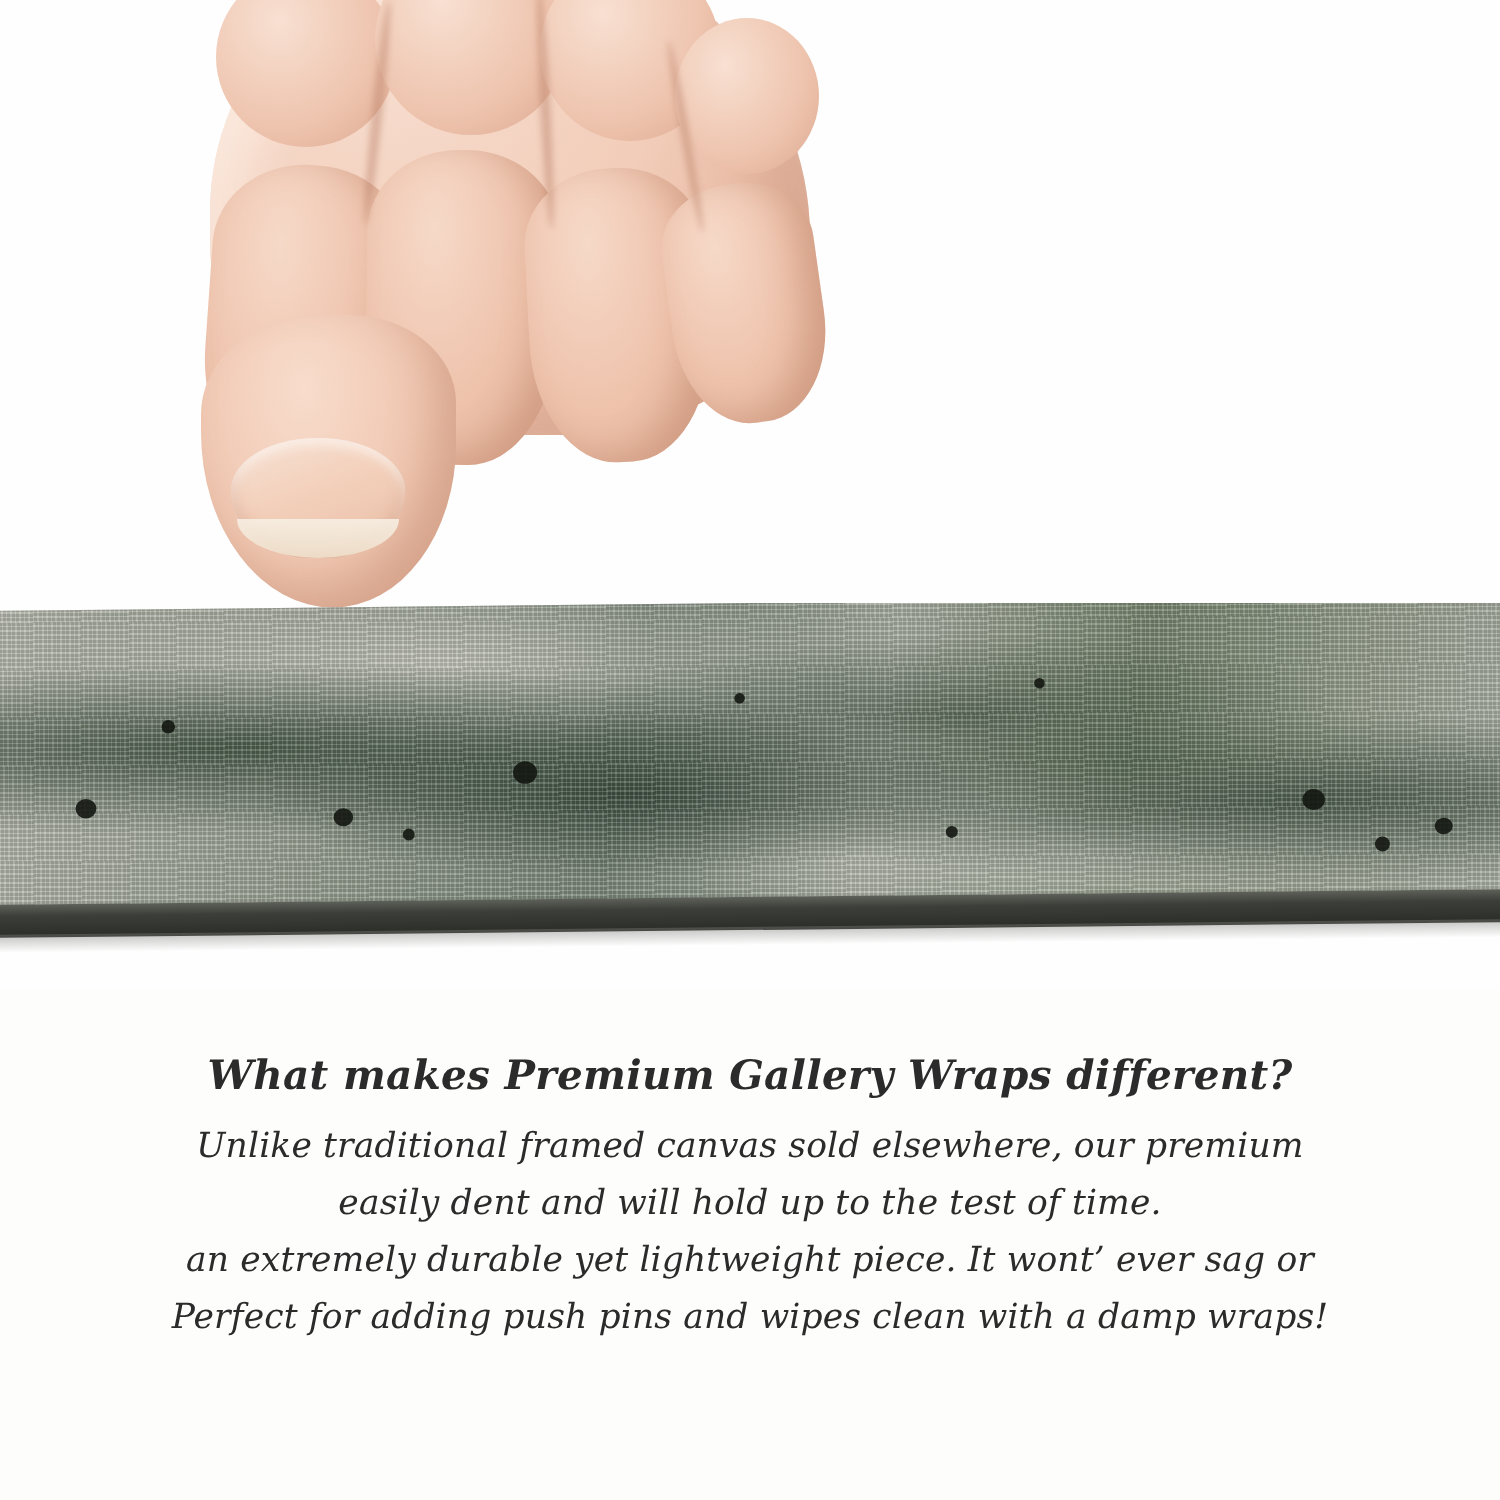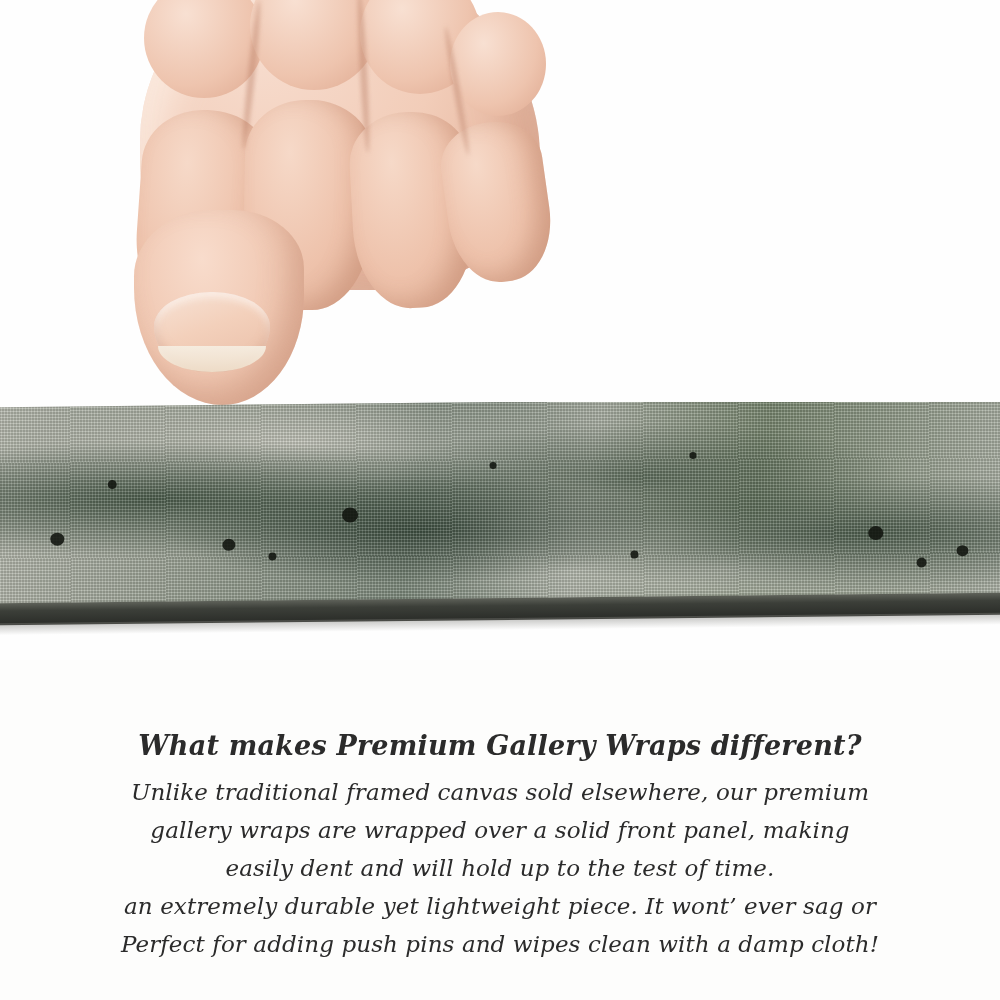--- a/index.html
+++ b/index.html
@@ -169,21 +169,21 @@
     width: 1020px;
     height: 12px;
     transform: rotate(-0.6deg);
     background: linear-gradient(180deg, rgba(120,120,115,0.45) 0%, rgba(255,255,255,0) 100%);
   }
 
   
   .caption {
     position: absolute;
     left: 0;
-    top: 730px;
+    top: 702px;
     width: 1000px;
     text-align: center;
     color: #2b2b2b;
     font-family: "DejaVu Serif", serif;
     font-style: italic;
   }
   .caption-title {
     font-size: 27px;
     font-weight: 700;
     letter-spacing: .2px;
@@ -237,19 +237,18 @@
       </div>
       <div class="wrap-edge"></div>
       <div class="wrap-shadow"></div>
     </div>
 
   </div>
 
   <div class="caption">
     <div class="caption-title">What makes Premium Gallery Wraps different?</div>
     <div class="caption-line">Unlike traditional framed canvas sold elsewhere, our premium</div>
-    <div class="caption-line">gallery wraps are wrapped over a solid front panel, making</div>
     <div class="caption-line">easily dent and will hold up to the test of time.</div>
     <div class="caption-line">an extremely durable yet lightweight piece. It wont’ ever sag or</div>
-    <div class="caption-line">Perfect for adding push pins and wipes clean with a damp cloth!</div>
+    <div class="caption-line">Perfect for adding push pins and wipes clean with a damp wraps!</div>
   </div>
 
 </div>
 
 </body></html>

